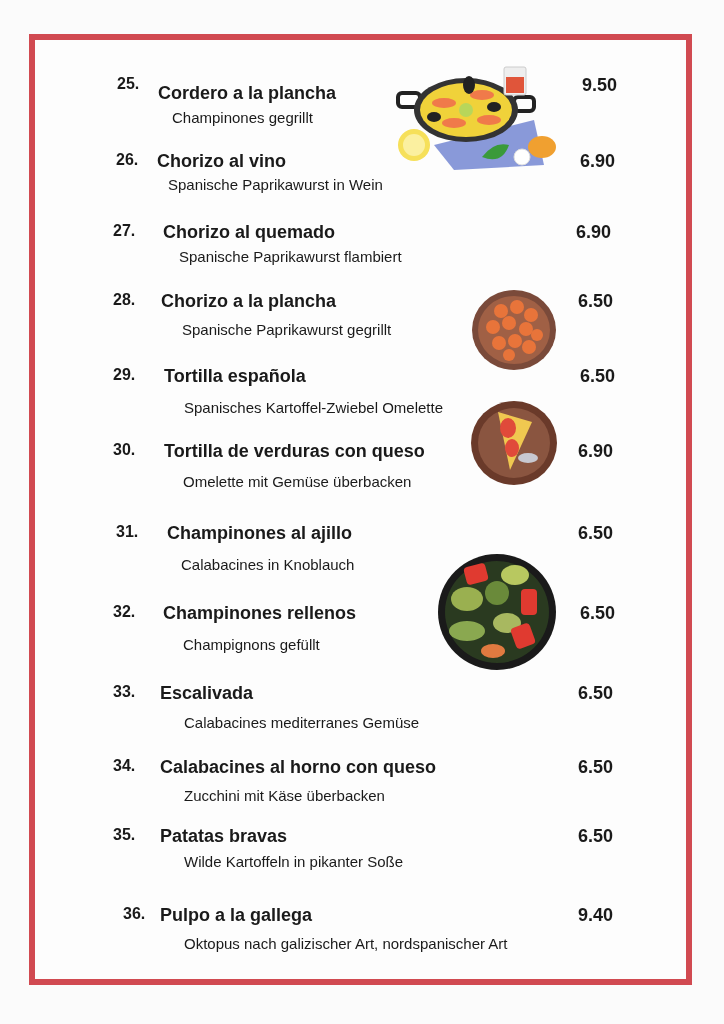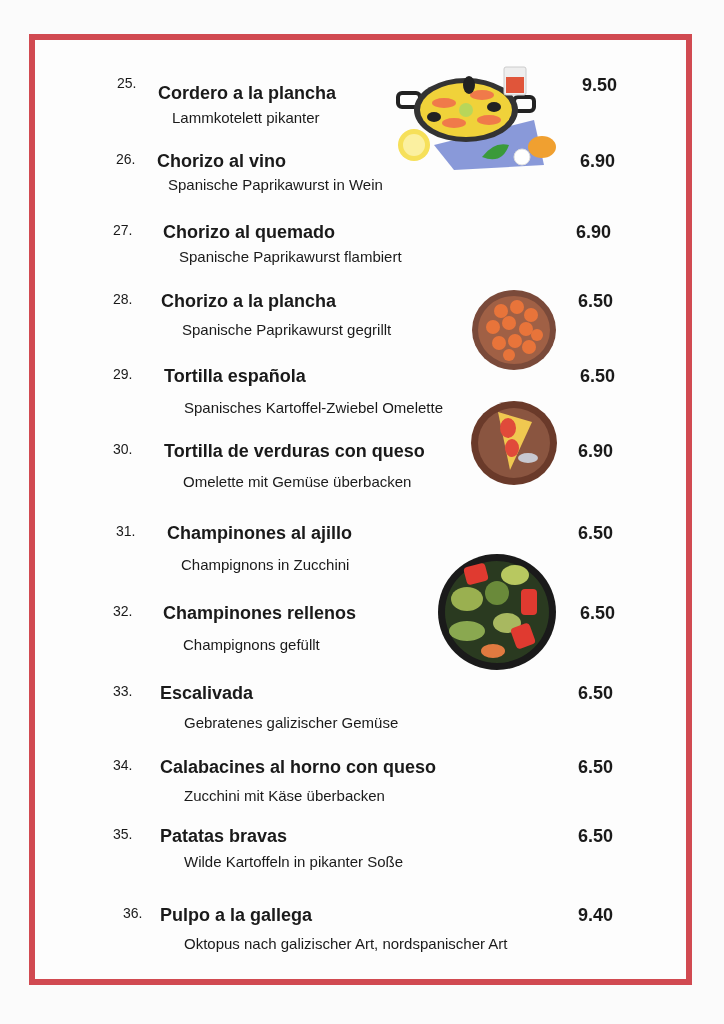--- a/index.html
+++ b/index.html
@@ -1,33 +1,33 @@
 <!DOCTYPE html>
 <html><head>
 <meta charset="utf-8">
 <style>
   html,body{margin:0;padding:0;}
   body{width:724px;height:1024px;background:#fbfbfb;position:relative;overflow:hidden;
        font-family:"Liberation Sans",sans-serif;color:#1a1a1a;}
   .frame{position:absolute;left:29px;top:34px;width:651px;height:939px;border:6px solid #d14a51;background:#fdfdfd;}
-  .num{position:absolute;font-weight:normal;font-size:14px;}
+  .num{position:absolute;font-weight:bold;font-size:16px;}
   .name{position:absolute;font-weight:bold;font-size:18px;white-space:nowrap;}
   .price{position:absolute;font-weight:bold;font-size:18px;text-align:center;}
   .desc{position:absolute;font-size:15px;white-space:nowrap;}
   .desc.bold{font-weight:normal;}
   .img{position:absolute;}
 </style>
 </head>
 <body>
 
 <div class="frame"></div>
 
 <div class="num" style="left:117px;top:75px">25.</div>
 <div class="name" style="left:158px;top:83px">Cordero a la plancha</div>
-<div class="desc" style="left:172px;top:109px">Lammkotelett pikanter</div>
+<div class="desc" style="left:172px;top:109px">Champinones gegrillt</div>
 <div class="price" style="left:582px;top:75px">9.50</div>
 
 <div class="num" style="left:116px;top:151px">26.</div>
 <div class="name" style="left:157px;top:151px">Chorizo al vino</div>
 <div class="desc" style="left:168px;top:176px">Spanische Paprikawurst in Wein</div>
 <div class="price" style="left:580px;top:151px">6.90</div>
 
 <div class="num" style="left:113px;top:222px">27.</div>
 <div class="name" style="left:163px;top:222px">Chorizo al quemado</div>
 <div class="desc" style="left:179px;top:248px">Spanische Paprikawurst flambiert</div>
@@ -43,31 +43,31 @@
 <div class="desc" style="left:184px;top:399px">Spanisches Kartoffel-Zwiebel Omelette</div>
 <div class="price" style="left:580px;top:366px">6.50</div>
 
 <div class="num" style="left:113px;top:441px">30.</div>
 <div class="name" style="left:164px;top:441px">Tortilla de verduras con queso</div>
 <div class="desc bold" style="left:183px;top:473px">Omelette mit Gemüse überbacken</div>
 <div class="price" style="left:578px;top:441px">6.90</div>
 
 <div class="num" style="left:116px;top:523px">31.</div>
 <div class="name" style="left:167px;top:523px">Champinones al ajillo</div>
-<div class="desc" style="left:181px;top:556px">Champignons in Zucchini</div>
+<div class="desc" style="left:181px;top:556px">Calabacines in Knoblauch</div>
 <div class="price" style="left:578px;top:523px">6.50</div>
 
 <div class="num" style="left:113px;top:603px">32.</div>
 <div class="name" style="left:163px;top:603px">Champinones rellenos</div>
 <div class="desc" style="left:183px;top:636px">Champignons gefüllt</div>
 <div class="price" style="left:580px;top:603px">6.50</div>
 
 <div class="num" style="left:113px;top:683px">33.</div>
 <div class="name" style="left:160px;top:683px">Escalivada</div>
-<div class="desc" style="left:184px;top:714px">Gebratenes galizischer Gemüse</div>
+<div class="desc" style="left:184px;top:714px">Calabacines mediterranes Gemüse</div>
 <div class="price" style="left:578px;top:683px">6.50</div>
 
 <div class="num" style="left:113px;top:757px">34.</div>
 <div class="name" style="left:160px;top:757px">Calabacines al horno con queso</div>
 <div class="desc" style="left:184px;top:787px">Zucchini mit Käse überbacken</div>
 <div class="price" style="left:578px;top:757px">6.50</div>
 
 <div class="num" style="left:113px;top:826px">35.</div>
 <div class="name" style="left:160px;top:826px">Patatas bravas</div>
 <div class="desc" style="left:184px;top:853px">Wilde Kartoffeln in pikanter Soße</div>

